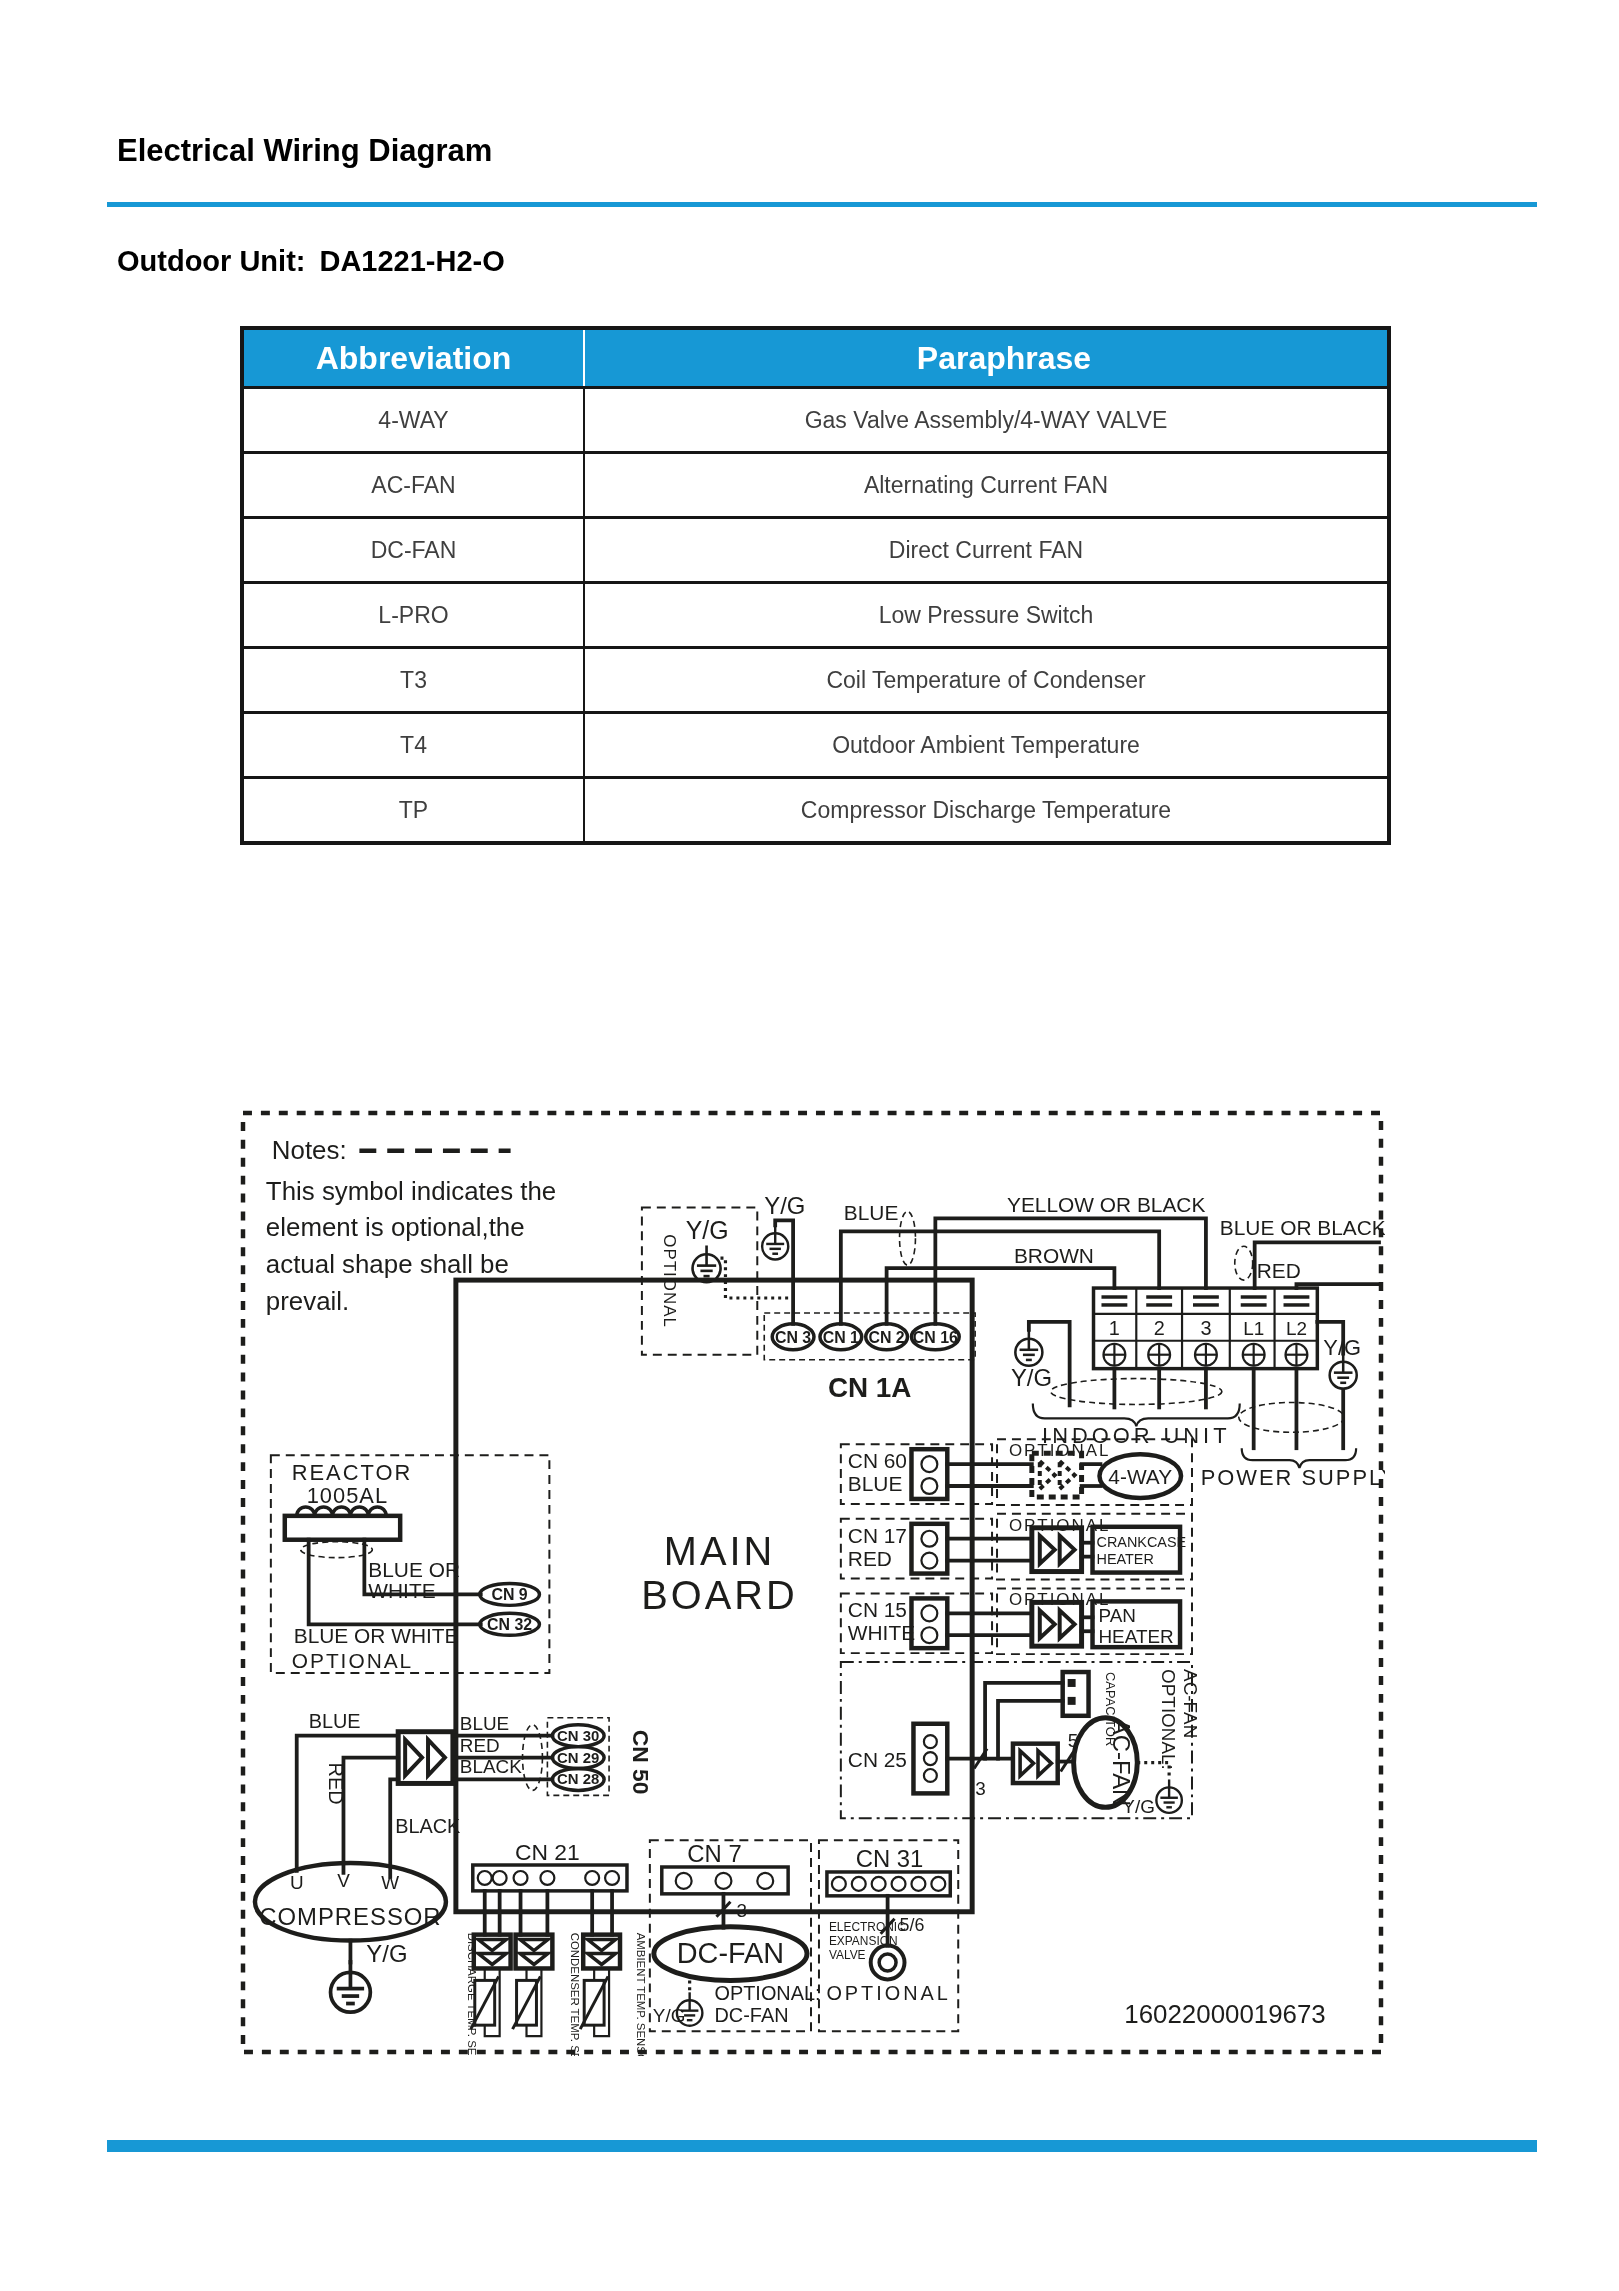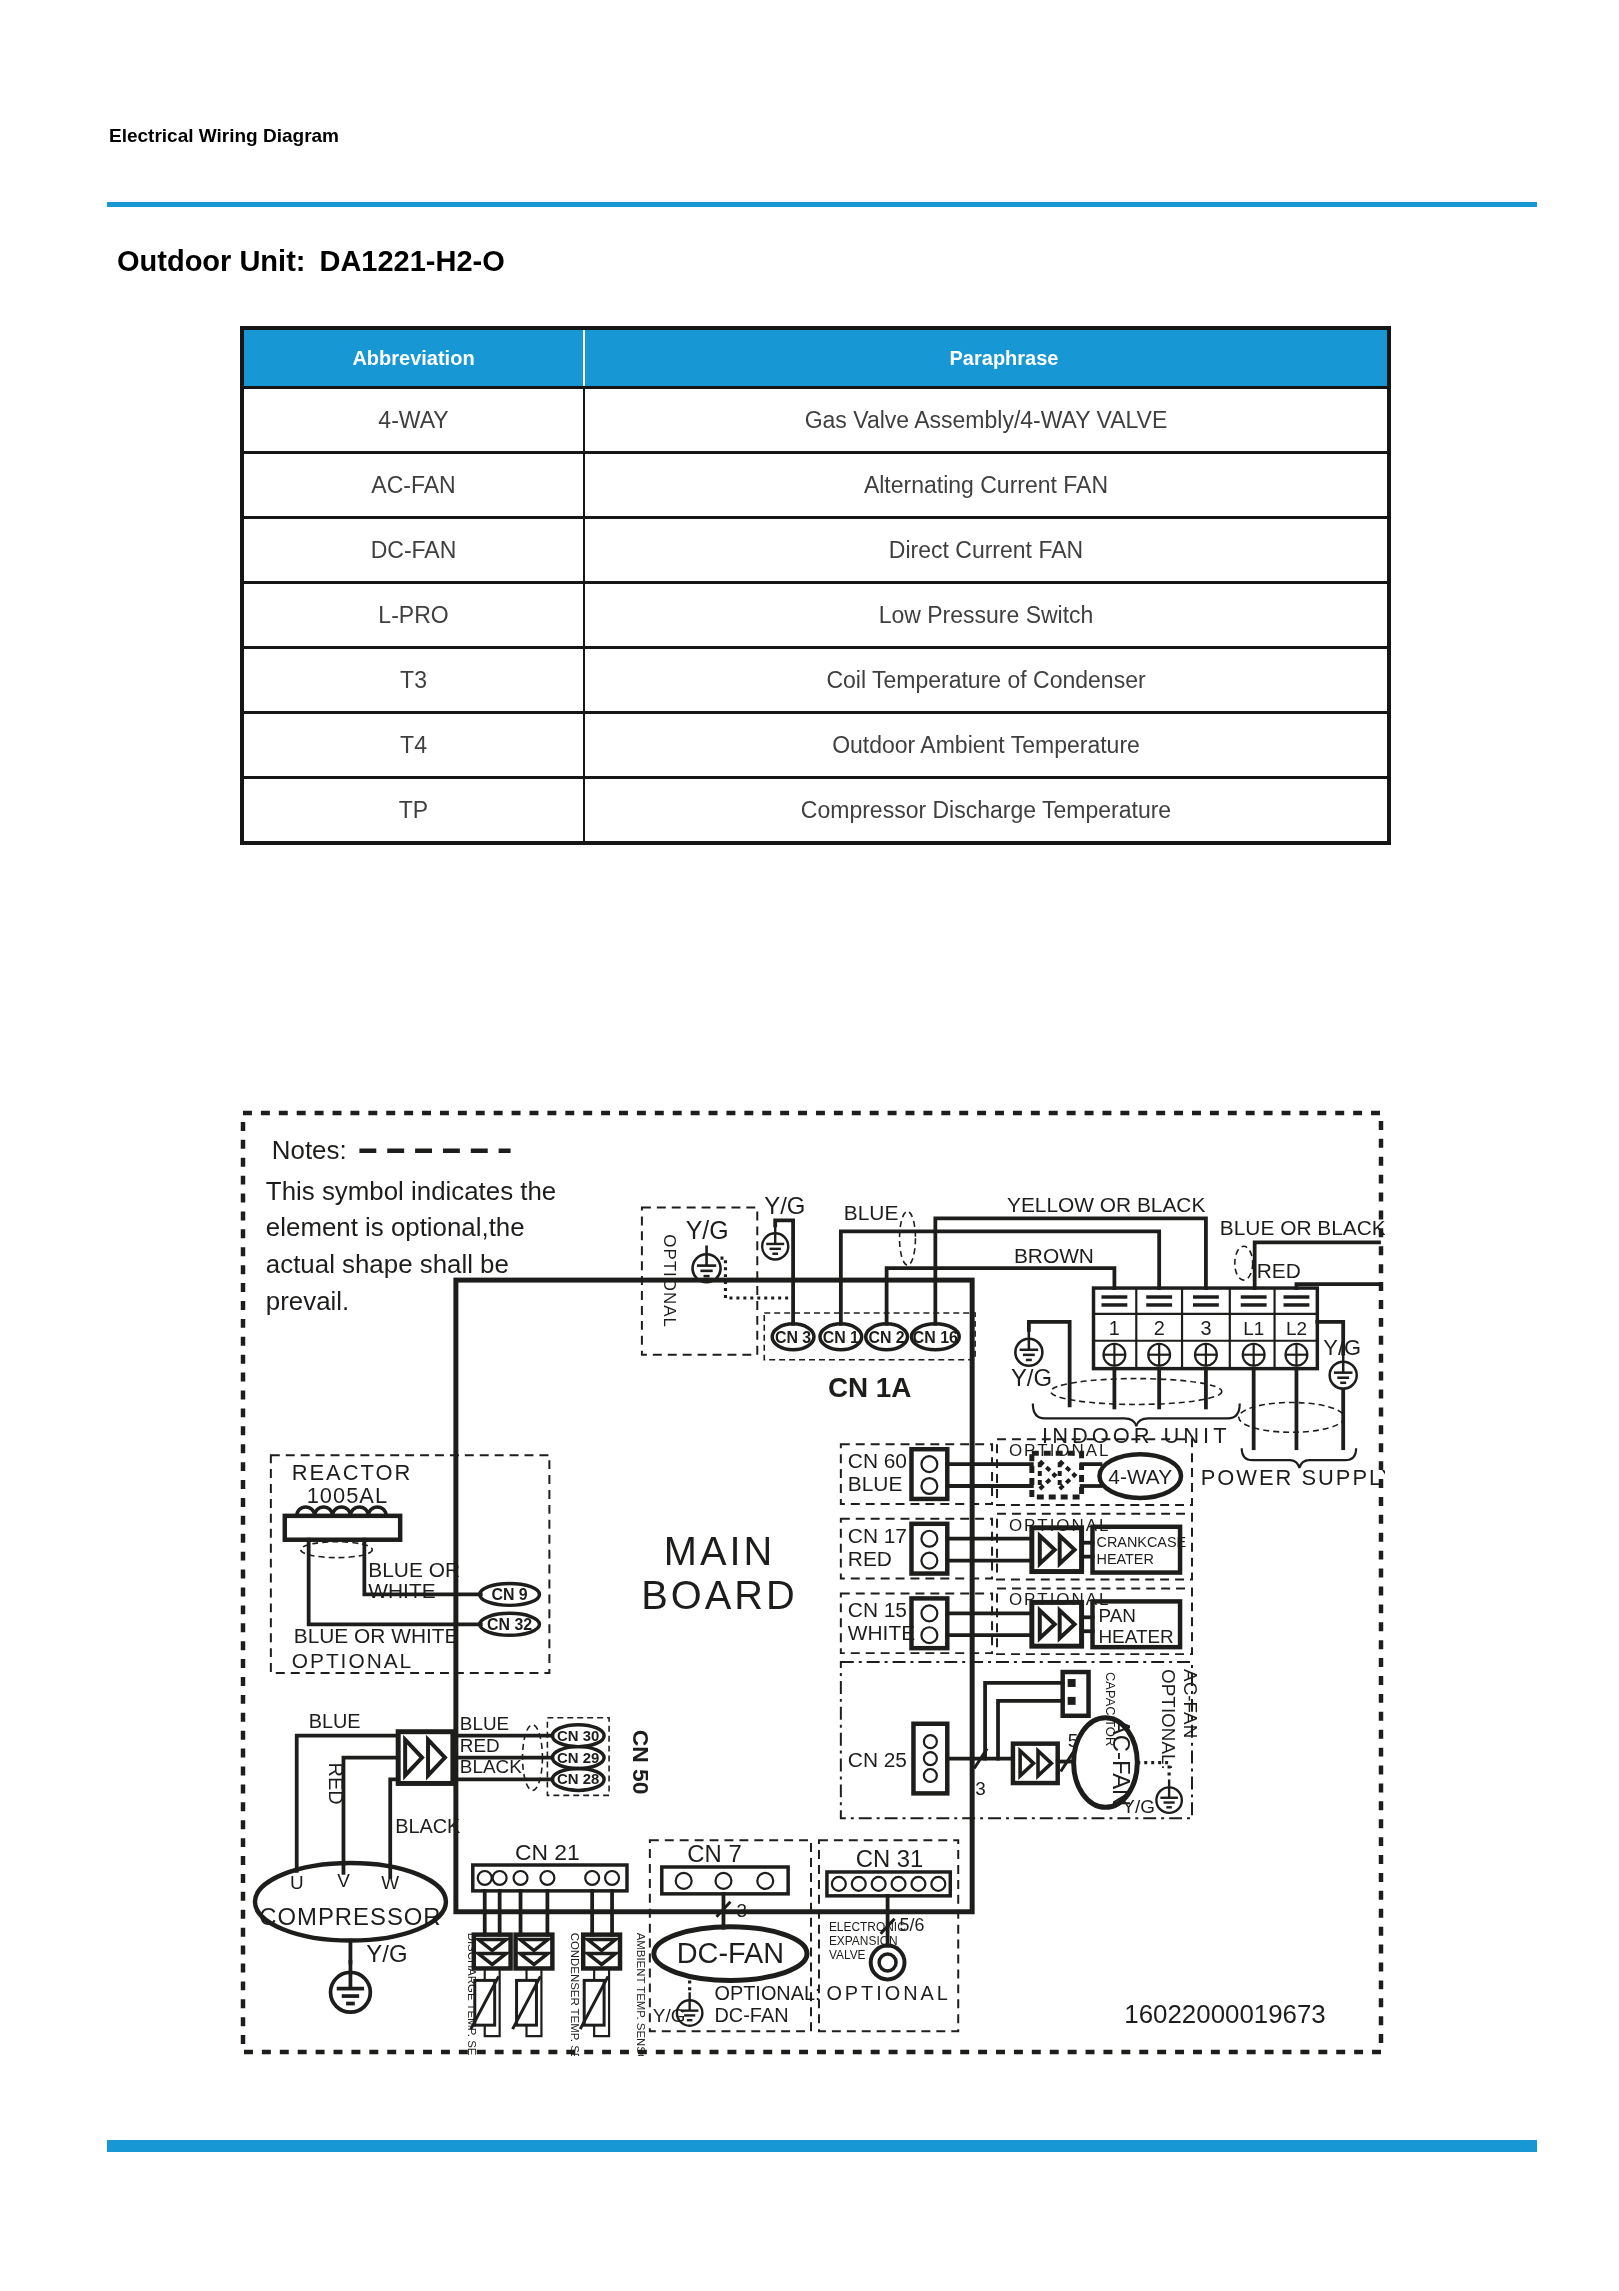--- a/index.html
+++ b/index.html
@@ -1,27 +1,27 @@
 <!DOCTYPE html>
 <html><head>
 <meta charset="utf-8">
 <style>
   html,body{margin:0;padding:0;background:#e8e8e8;}
   .page{position:relative;width:1620px;height:2291px;background:#ffffff;
         font-family:"Liberation Sans",sans-serif;overflow:hidden;margin:0 auto;}
-  .page-title{position:absolute;left:109px;top:125px;margin:0;font-size:19px;
+  .page-title{position:absolute;left:109px;top:125px;margin:8px;font-size:31px;
               font-weight:bold;color:#000;}
   .title-rule{position:absolute;left:107px;top:202px;width:1430px;height:5px;}
   .unit-line{position:absolute;left:109px;top:237px;margin:8px;font-size:29px;
              font-weight:bold;color:#000;}
   .unit-line .val{margin-left:14px;}
   table.abbr{position:absolute;left:240px;top:326px;width:1151px;
              border-collapse:collapse;table-layout:fixed;
              border:4px solid #161616;}
-  table.abbr th{height:54px;color:#fff;font-size:20px;font-weight:bold;
+  table.abbr th{height:54px;color:#fff;font-size:32px;font-weight:bold;
                 text-align:center;vertical-align:middle;}
   table.abbr th:first-child{width:337px;border-right:2px solid #fff;}
   table.abbr td{height:60px;text-align:center;vertical-align:middle;
                 font-size:23px;color:#3f3f3f;border-top:3px solid #161616;}
   table.abbr td:first-child{border-right:2px solid #161616;}
   .bottom-bar{position:absolute;left:107px;top:2140px;width:1430px;height:12px;}
   .diagram{position:absolute;left:239px;top:1109px;}
   svg text{fill:#1d1d1b;font-family:"Liberation Sans",sans-serif;}
   svg .b{font-weight:bold;}
   .w{stroke:#1d1d1b;fill:none;stroke-width:3.8;stroke-linecap:square;}

